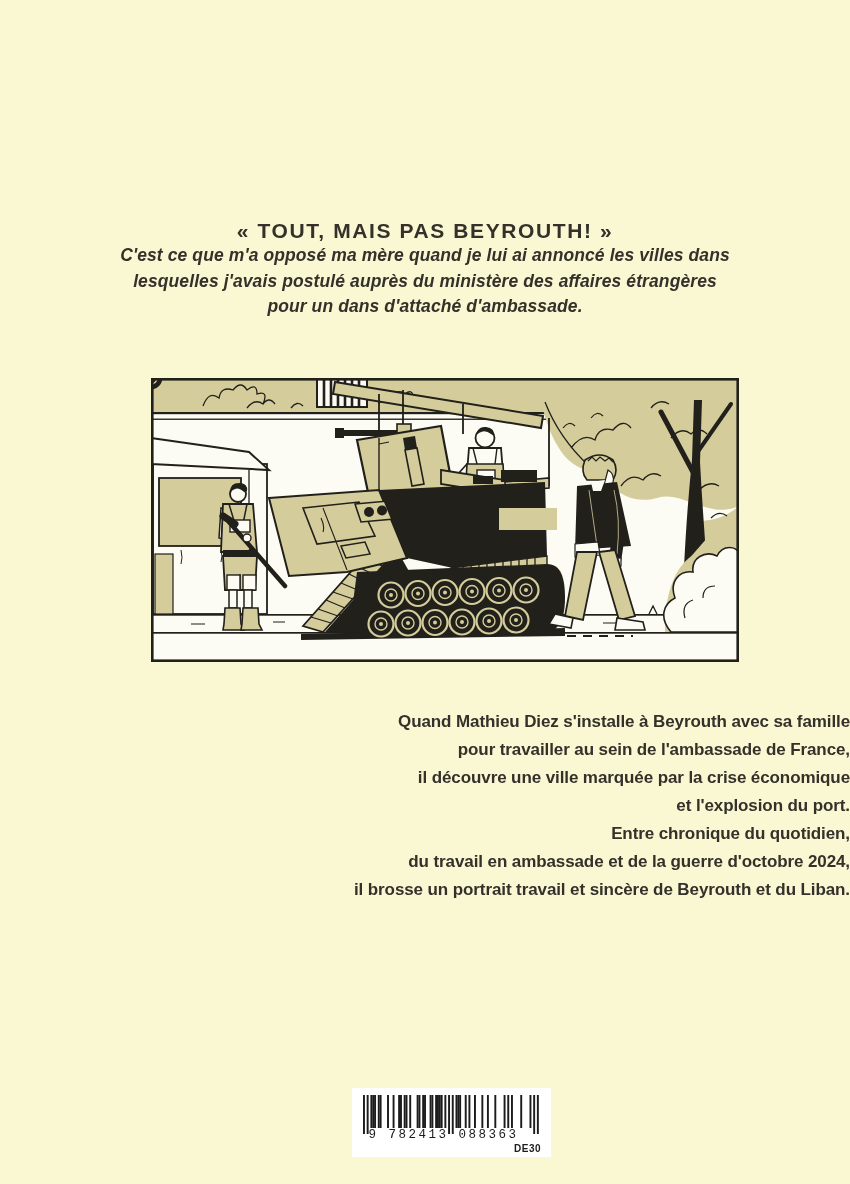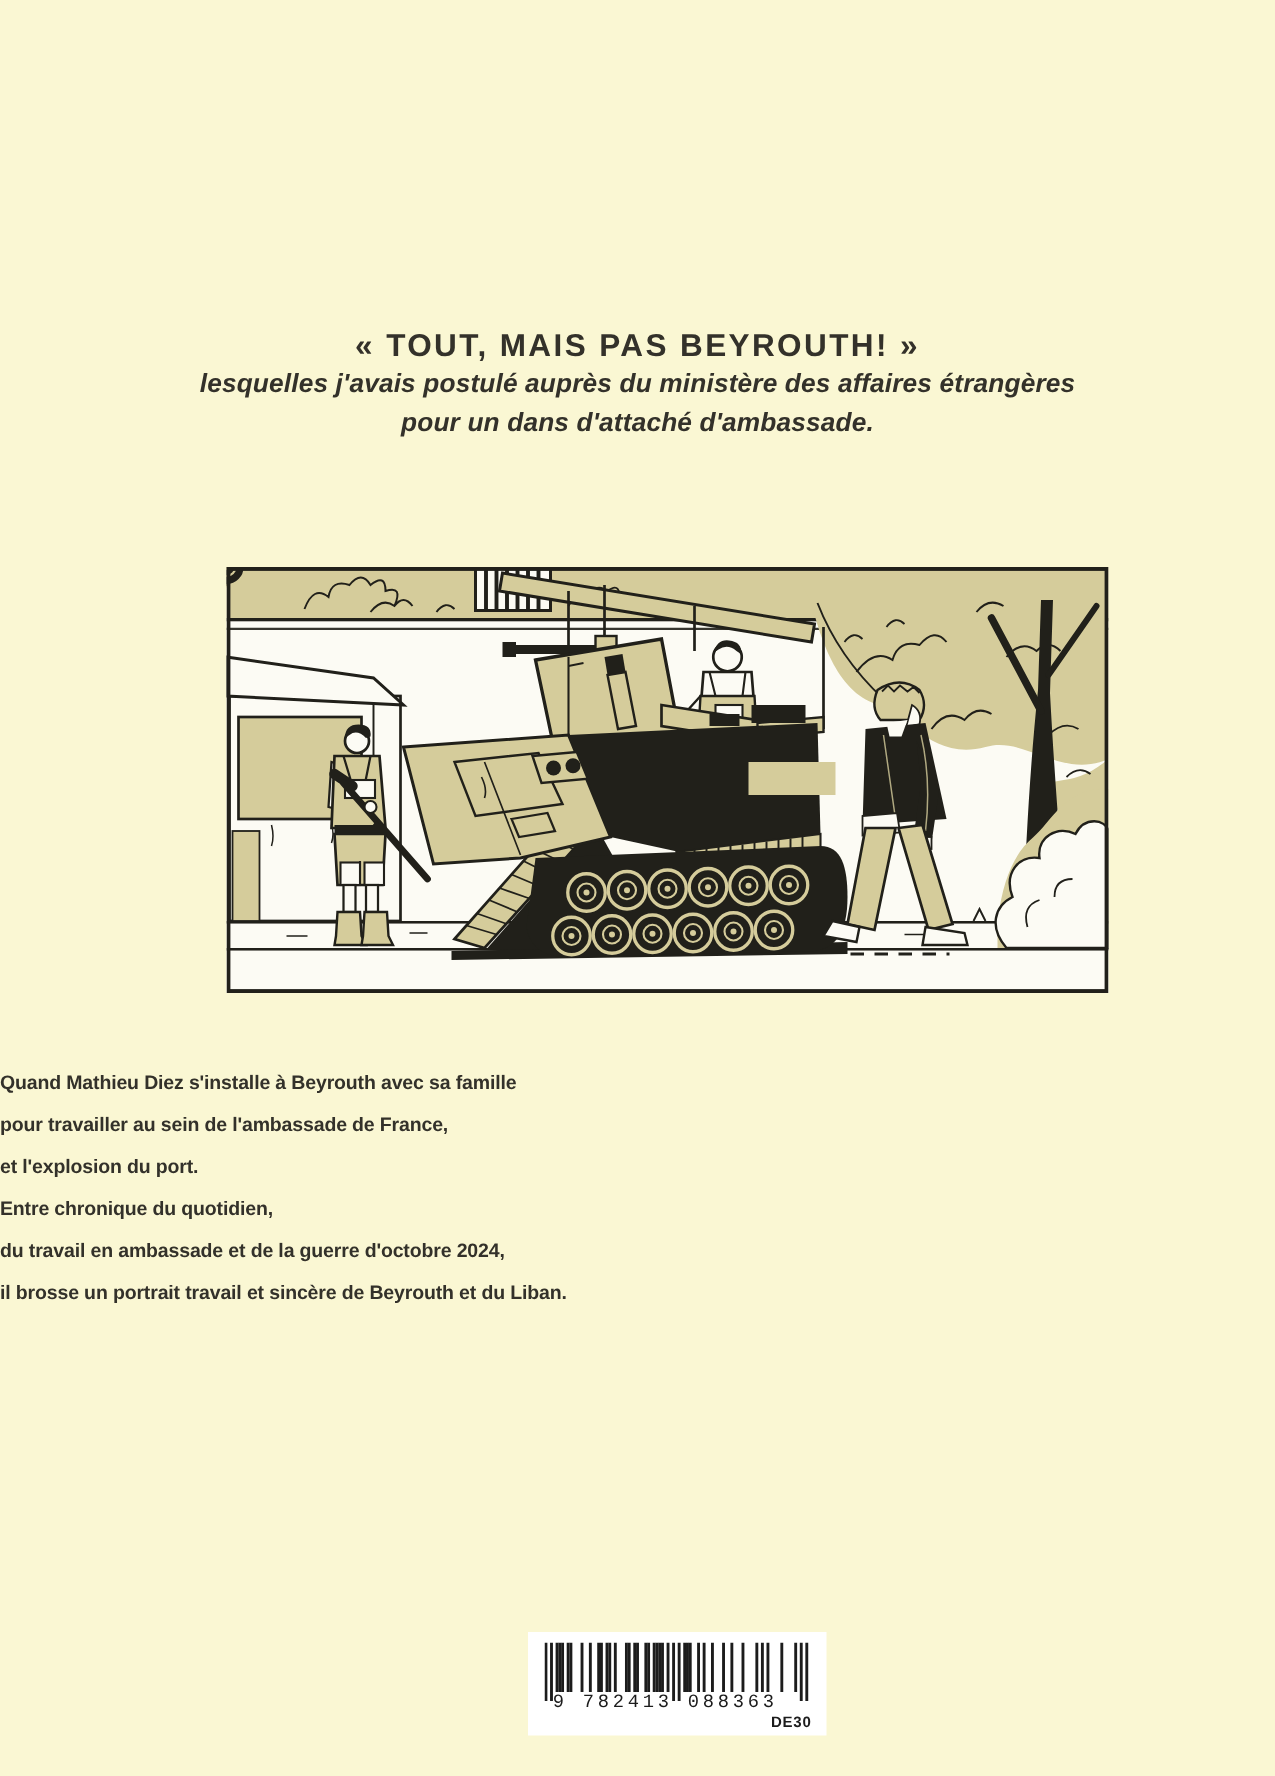--- a/index.html
+++ b/index.html
@@ -15,22 +15,22 @@
   .quote-title{
     position:absolute;top:208px;left:0;width:850px;text-align:center;
     font-size:21px;font-weight:700;letter-spacing:1.6px;color:var(--text-ink);margin-top:11px;
   }
   .quote-block{
     position:absolute;top:243px;left:0;width:850px;text-align:center;
     font-size:17.5px;line-height:25.6px;font-style:italic;font-weight:700;
     letter-spacing:.1px;color:var(--text-ink);
   }
   .synopsis-block{
-    position:absolute;top:708px;left:0;width:850px;text-align:left;
-    font-size:13px;line-height:28px;font-weight:700;letter-spacing:-.1px;
+    position:absolute;top:708px;left:0;width:850px;text-align:right;
+    font-size:17px;line-height:28px;font-weight:700;letter-spacing:-.1px;
     color:var(--text-ink);
   }
   .panel{
     position:absolute;left:151px;top:378px;width:588px;height:284px;
     background:var(--panel-paper);
   }
   .panel svg{display:block;}
   .barcode-box{
     position:absolute;left:352px;top:1088px;width:199px;height:69px;
     background:var(--barcode-bg);
@@ -47,20 +47,21 @@
   }
 </style>
 </head>
 <body>
 
 <div class="page">
 
   <div class="quote-title">« TOUT, MAIS PAS BEYROUTH! »</div>
 
   <div class="quote-block">
+    <div>C'est ce que m'a opposé ma mère quand je lui ai annoncé les villes dans</div>
     <div>lesquelles j'avais postulé auprès du ministère des affaires étrangères</div>
     <div>pour un dans d'attaché d'ambassade.</div>
   </div>
 
   <div class="panel">
     <svg viewBox="0 0 588 284" width="588" height="284">
 
       <rect x="0" y="0" width="588" height="284" style="fill:var(--panel-paper)"></rect>
 
       <g>
@@ -221,20 +222,21 @@
         <path d="M416,258 h66" style="stroke:var(--ink)" stroke-width="2" stroke-dasharray="9 7"></path>
       </g>
 
       <rect x="1.3" y="1.3" width="585.4" height="281.4" fill="none" style="stroke:var(--ink)" stroke-width="2.6"></rect>
     </svg>
   </div>
 
   <div class="synopsis-block">
     <div>Quand Mathieu Diez s'installe à Beyrouth avec sa famille</div>
     <div>pour travailler au sein de l'ambassade de France,</div>
+    <div>il découvre une ville marquée par la crise économique</div>
     <div>et l'explosion du port.</div>
     <div>Entre chronique du quotidien,</div>
     <div>du travail en ambassade et de la guerre d'octobre 2024,</div>
     <div>il brosse un portrait travail et sincère de Beyrouth et du Liban.</div>
   </div>
 
   <div class="barcode-box">
     <svg class="barcode-bars" width="177" height="40" viewBox="0 0 177 40">
         <rect x="0.00" y="0" width="1.92" height="39" fill="#1c1c1c"></rect>
         <rect x="3.70" y="0" width="1.92" height="39" fill="#1c1c1c"></rect>

